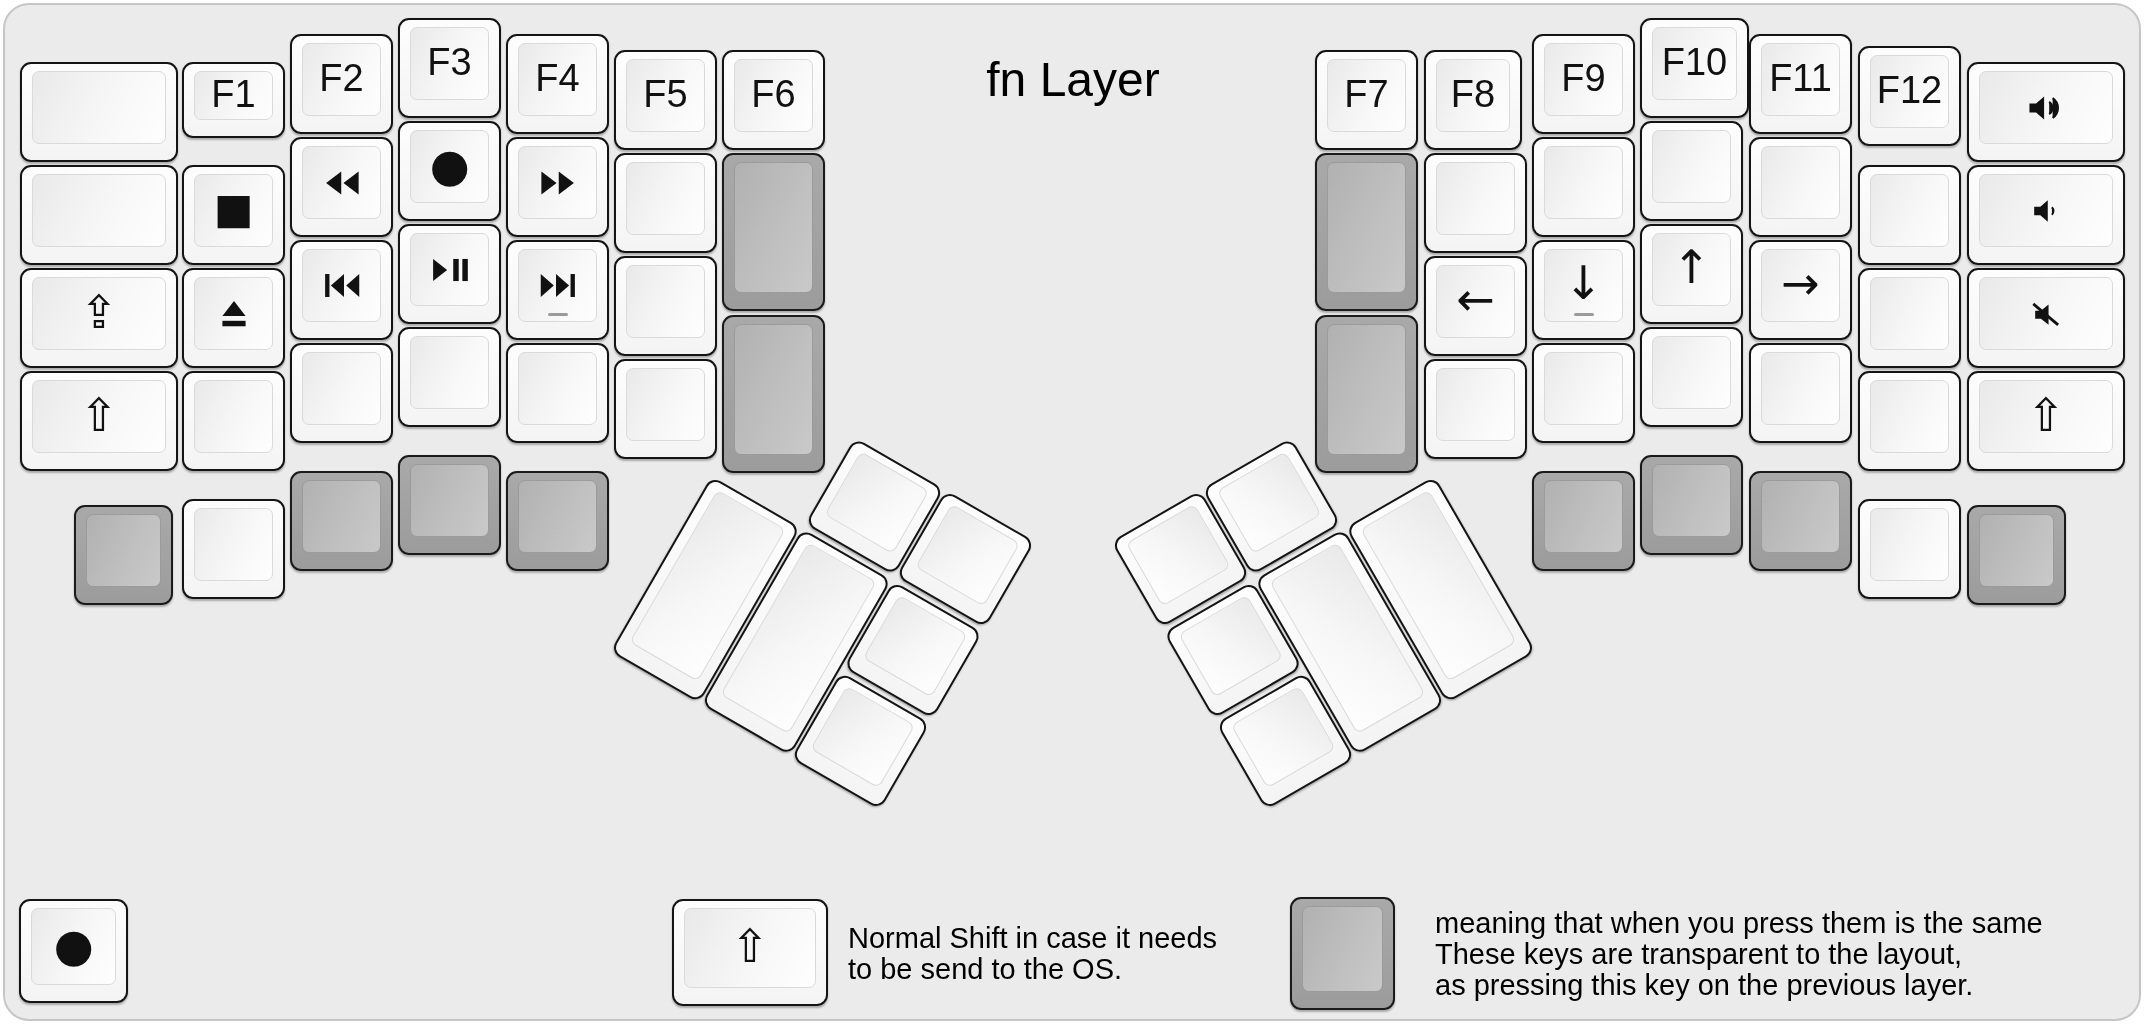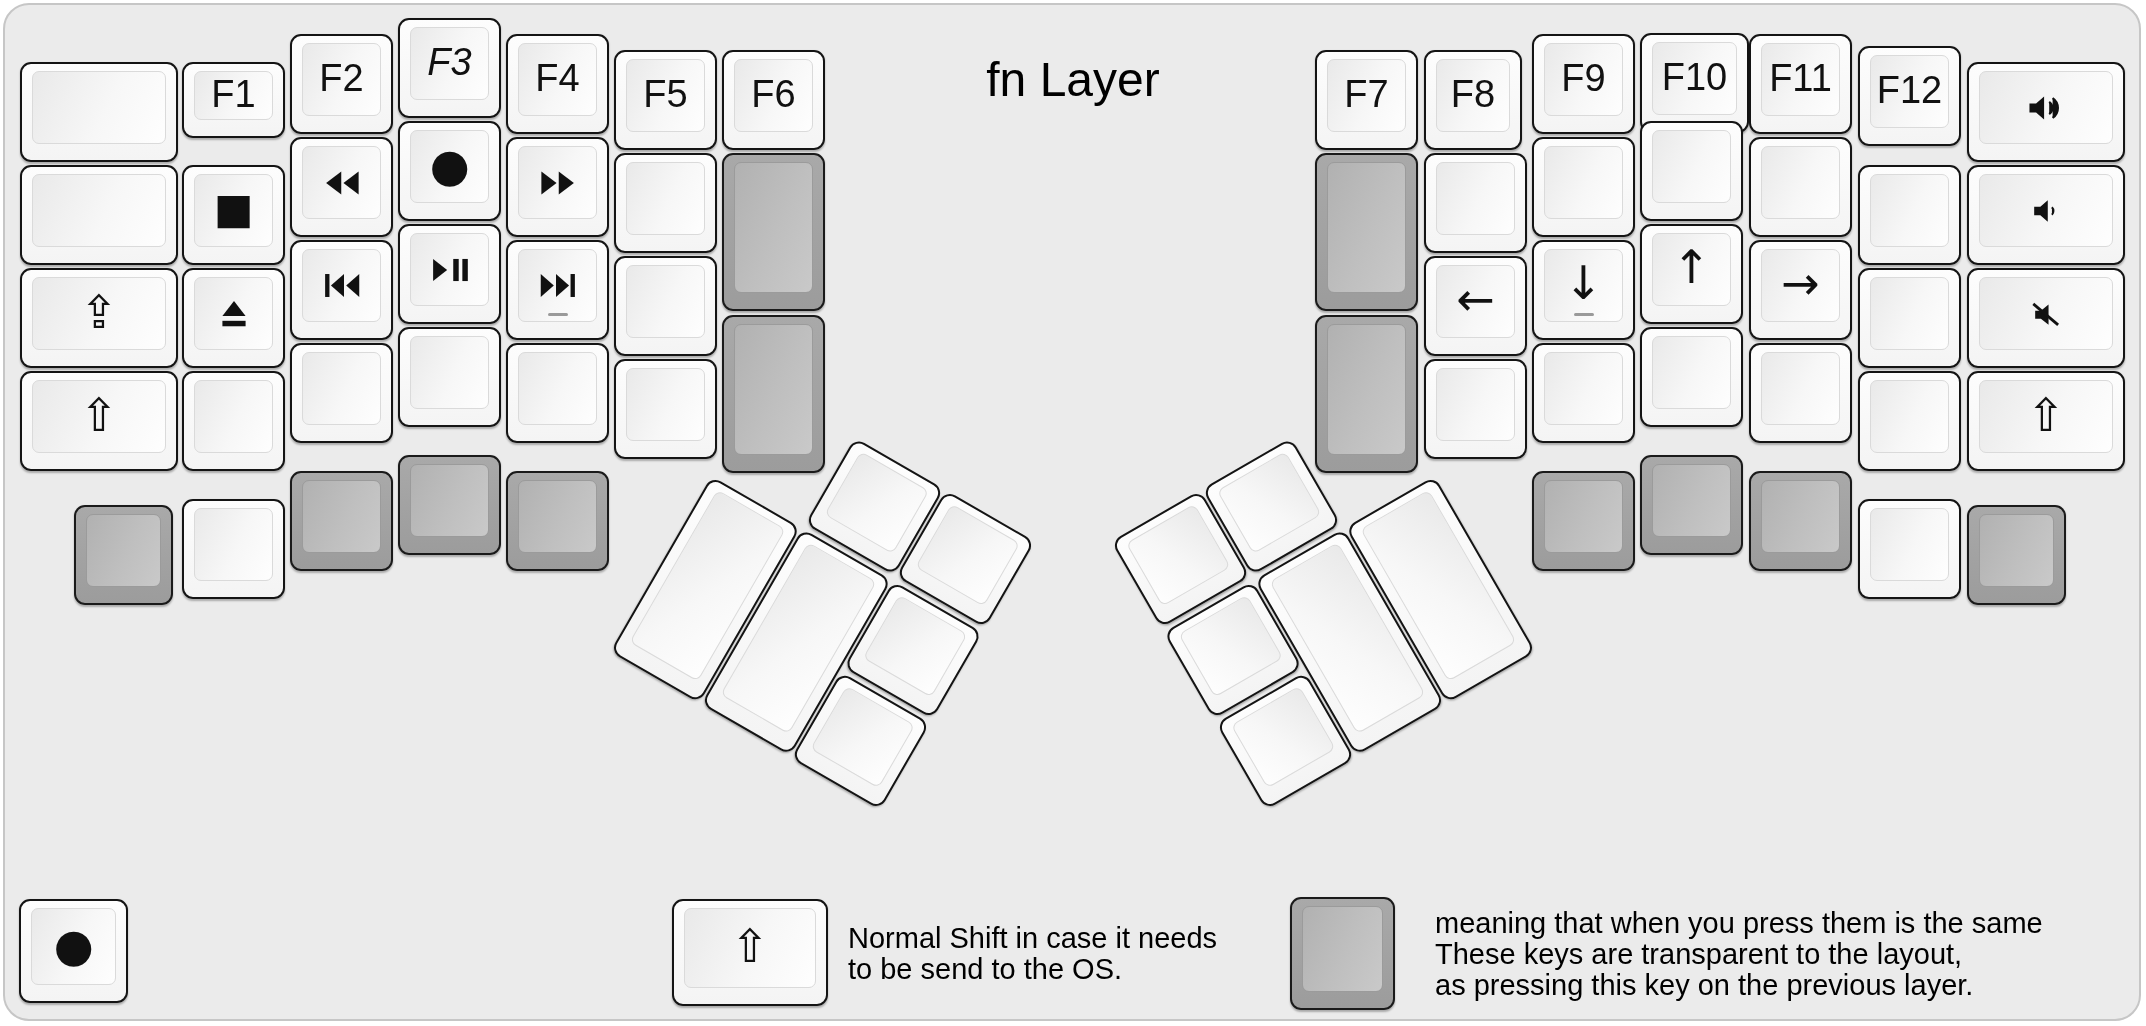--- a/index.html
+++ b/index.html
@@ -103,21 +103,21 @@
             <path d="M26.8 1.5 26.8 18.5 17.1 10Z"></path>
           </svg>
         </div>
       </div>
       <div class="key" style="left: 290px; top: 343px; width: 103px; height: 100px;">
         <div class="face"></div>
       </div>
       <div class="key gray" style="left: 290px; top: 471px; width: 103px; height: 100px;">
         <div class="face"></div>
       </div>
-      <div class="key" style="left: 398px; top: 18px; width: 103px; height: 100px; font-style: italic;">
+      <div class="key" style="left: 398px; top: 18px; width: 103px; height: 100px;">
         <div class="face">
           <span class="klabel">F3</span>
         </div>
       </div>
       <div class="key" style="left: 398px; top: 121px; width: 103px; height: 100px;">
         <div class="face">
           <span class="g-rec">●</span>
         </div>
       </div>
       <div class="key" style="left: 398px; top: 224px; width: 103px; height: 100px;">
@@ -234,21 +234,21 @@
           <span class="g-arr">↓</span>
           <div class="homing-dash"></div>
         </div>
       </div>
       <div class="key" style="left: 1532px; top: 343px; width: 103px; height: 100px;">
         <div class="face"></div>
       </div>
       <div class="key gray" style="left: 1532px; top: 471px; width: 103px; height: 100px;">
         <div class="face"></div>
       </div>
-      <div class="key" style="left: 1640px; top: 33px; width: 109px; height: 100px;">
+      <div class="key" style="left: 1640px; top: 18px; width: 109px; height: 100px;">
         <div class="face">
           <span class="klabel">F10</span>
         </div>
       </div>
       <div class="key" style="left: 1640px; top: 121px; width: 103px; height: 100px;">
         <div class="face"></div>
       </div>
       <div class="key" style="left: 1640px; top: 224px; width: 103px; height: 100px;">
         <div class="face">
           <span class="g-arr">↑</span>

